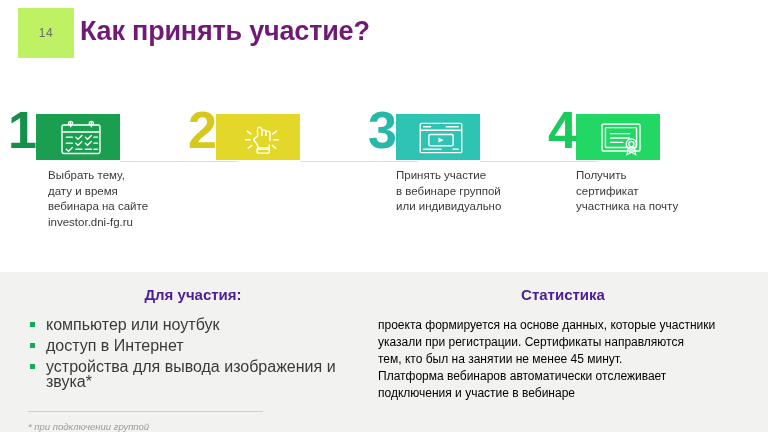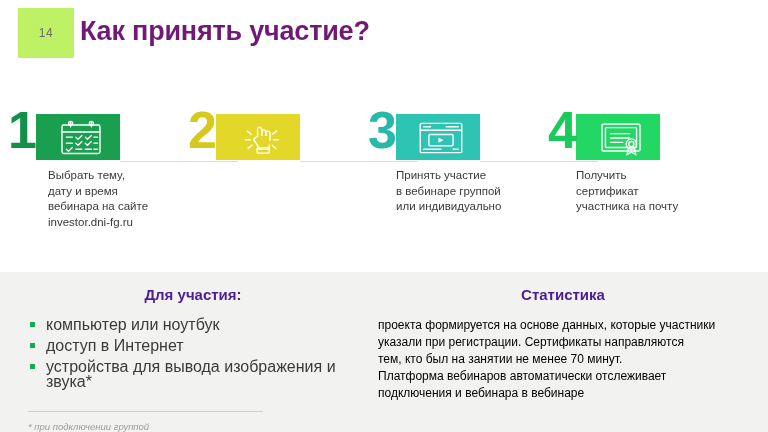--- a/index.html
+++ b/index.html
@@ -212,19 +212,19 @@
     </ul>
     <div class="divider"></div>
     <div class="footnote">* при подключении группой</div>
   </div>
 
   <div class="col-right">
     <div class="sect-title">Статистика</div>
     <div class="stats-body">
       <div>проекта формируется на основе данных, которые участники</div>
       <div>указали при регистрации. Сертификаты направляются</div>
-      <div>тем, кто был на занятии не менее 70 минут.</div>
+      <div>тем, кто был на занятии не менее 45 минут.</div>
       <div>Платформа вебинаров автоматически отслеживает</div>
-      <div>подключения и вебинара в вебинаре</div>
+      <div>подключения и участие в вебинаре</div>
     </div>
   </div>
 
 </div>
 
 </body></html>

